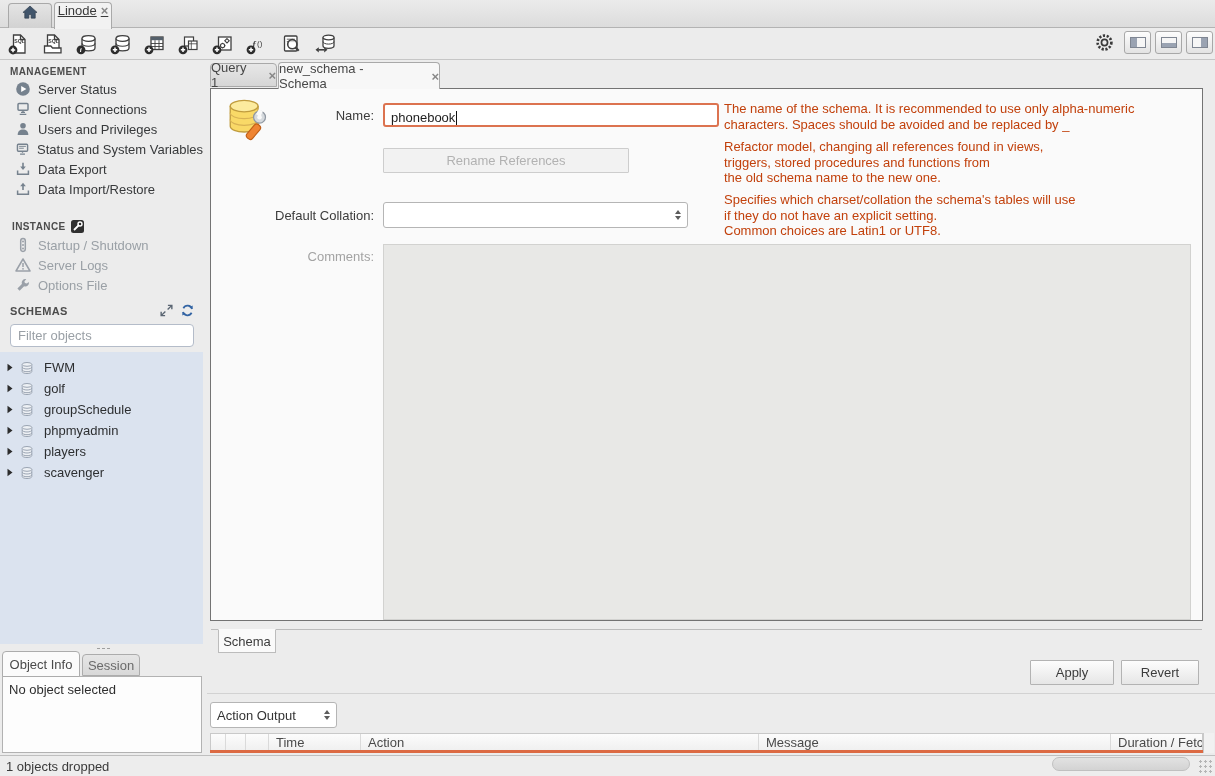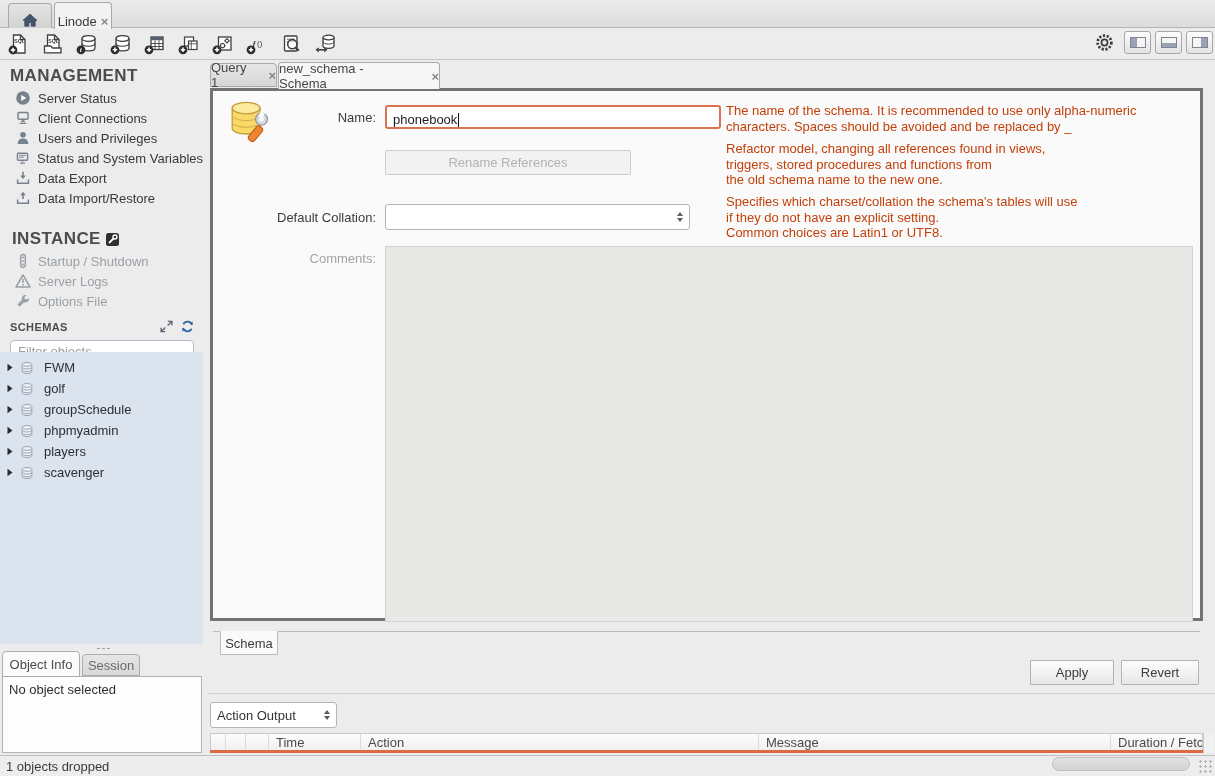--- a/index.html
+++ b/index.html
@@ -4,40 +4,40 @@
 <style>
   * { margin:0; padding:0; box-sizing:border-box; }
   html,body { width:1215px; height:776px; overflow:hidden; }
   body { font-family:"Liberation Sans","DejaVu Sans",sans-serif; font-size:13px; color:#3a3a3a;
          background:#ececec; position:relative; }
 
   
   .wtabbar { position:absolute; left:0; top:0; width:1215px; height:28px;
              background:linear-gradient(#ebebeb,#dcdcdc); border-bottom:1px solid #b3b3b3; }
   .wtab { position:absolute; top:3px; height:25px; border:1px solid #a9a9a9; border-bottom:none;
-          border-radius:4px 4px 0 0; display:flex; align-items:flex-end; justify-content:center; gap:4px; }
+          border-radius:4px 4px 0 0; display:flex; align-items:flex-start; justify-content:center; gap:4px;text-decoration:underline; }
   .wtab.home { left:8px; width:44px; background:linear-gradient(#e4e4e4,#d2d2d2); }
   .wtab.active { left:54px; width:58px; top:2px; height:27px; background:#f2f2f2; z-index:2; }
   .closex { color:#878787; font-weight:bold; font-size:13px; cursor:default; }
 
   
   .toolbar { position:absolute; left:0; top:28px; width:1215px; height:32px;
              border-bottom:1px solid #c6c6c6; display:flex; align-items:center; padding-left:5px; gap:7px; }
   .tbtn { width:27px; height:26px; display:flex; align-items:center; justify-content:center; }
   .rightctl { position:absolute; top:31px; height:23px; display:flex; align-items:center; justify-content:center; }
   .togglebtn { width:27px; border:1px solid #a8a8a8; border-radius:3px;
                background:linear-gradient(#fdfdfd,#e3e3e3); }
   .pt { width:16px; height:11px; border:1px solid #7f8692; display:block; }
   .pt-left   { background:linear-gradient(to right,#9aa3b2 45%,#f6f6f6 45%); }
   .pt-bottom { background:linear-gradient(#f6f6f6 55%,#9aa3b2 55%); }
   .pt-right  { background:linear-gradient(to right,#f6f6f6 55%,#9aa3b2 55%); }
 
   
   .sidebar { position:absolute; left:0; top:60px; width:203px; height:585px; overflow:hidden; }
-  .sechdr { font-size:17px; font-weight:bold; color:#4c4c4c; letter-spacing:.4px; padding:6px 0 2px 10px;
+  .sechdr { font-size:10px; font-weight:bold; color:#4c4c4c; letter-spacing:.4px; padding:6px 0 2px 10px;
             display:flex; align-items:center; gap:5px; }
   .sitem { height:20px; display:flex; align-items:center; gap:7px; padding-left:15px; white-space:nowrap; }
   .sitem .lbl { color:#37393b; }
   .sitem.dis .lbl { color:#9aa0a6; }
   .schemahdr { display:flex; align-items:center; padding:8px 8px 2px 10px; }
   .schemahdr .ttl { font-size:11px; font-weight:bold; color:#4c4c4c; letter-spacing:.4px; flex:1; }
   .filterbox { margin:4px 9px 4px 10px; height:23px; background:#fff; border:1px solid #b4bcc9;
                border-radius:4px; display:flex; align-items:center; padding:0 4px; gap:3px; }
   .filterbox input { border:none; outline:none; flex:1; font:13px "Liberation Sans",sans-serif; color:#333;
                      background:transparent; }
@@ -68,21 +68,21 @@
           background-image:radial-gradient(#b5b5b5 1.1px, transparent 1.4px); background-size:5px 5px; }
 
   
   .etab { position:absolute; height:24px; top:63px; border:1px solid #a9a9a9; border-radius:4px 4px 0 0;
           display:flex; align-items:center; justify-content:center; gap:22px; color:#474747; }
   .etab.inactive { left:210px; width:67px; background:linear-gradient(#e7e7e7,#d6d6d6); }
   .etab.active { left:278px; width:162px; top:62px; height:27px; background:#f7f7f7; z-index:3; border-bottom:none; }
 
   
   .panel { position:absolute; left:210px; top:88px; width:993px; height:533px; background:#fafafa;
-           border:3px solid #737373; }
+           border:1px solid #737373; }
   .flabel { position:absolute; left:0; width:163px; text-align:right; color:#3b3b3b; }
   .flabel.dis { color:#a3a3a3; }
   .namefield { position:absolute; left:172px; top:14px; width:336px; height:24px; background:#fff;
                border:2px solid #dc7350; border-radius:3px; display:flex; align-items:flex-end; padding:0 6px; color:#1e1e1e; }
   .caret { display:inline-block; width:1px; height:14px; background:#111; margin-left:1px; }
   .help { position:absolute; left:513px; width:478px; color:#c2410c; line-height:15.5px; white-space:pre-line; }
   .gbtn { background:linear-gradient(#fdfdfd,#e6e6e6); border:1px solid #b3b3b3; border-radius:1px;
           display:flex; align-items:center; justify-content:center; color:#3c3c3c; }
   .gbtn.disabled { background:#f2f2f2; border-color:#cdcdcd; color:#b2b2b2; }
   .renamebtn { position:absolute; left:172px; top:59px; width:246px; height:25px; }

